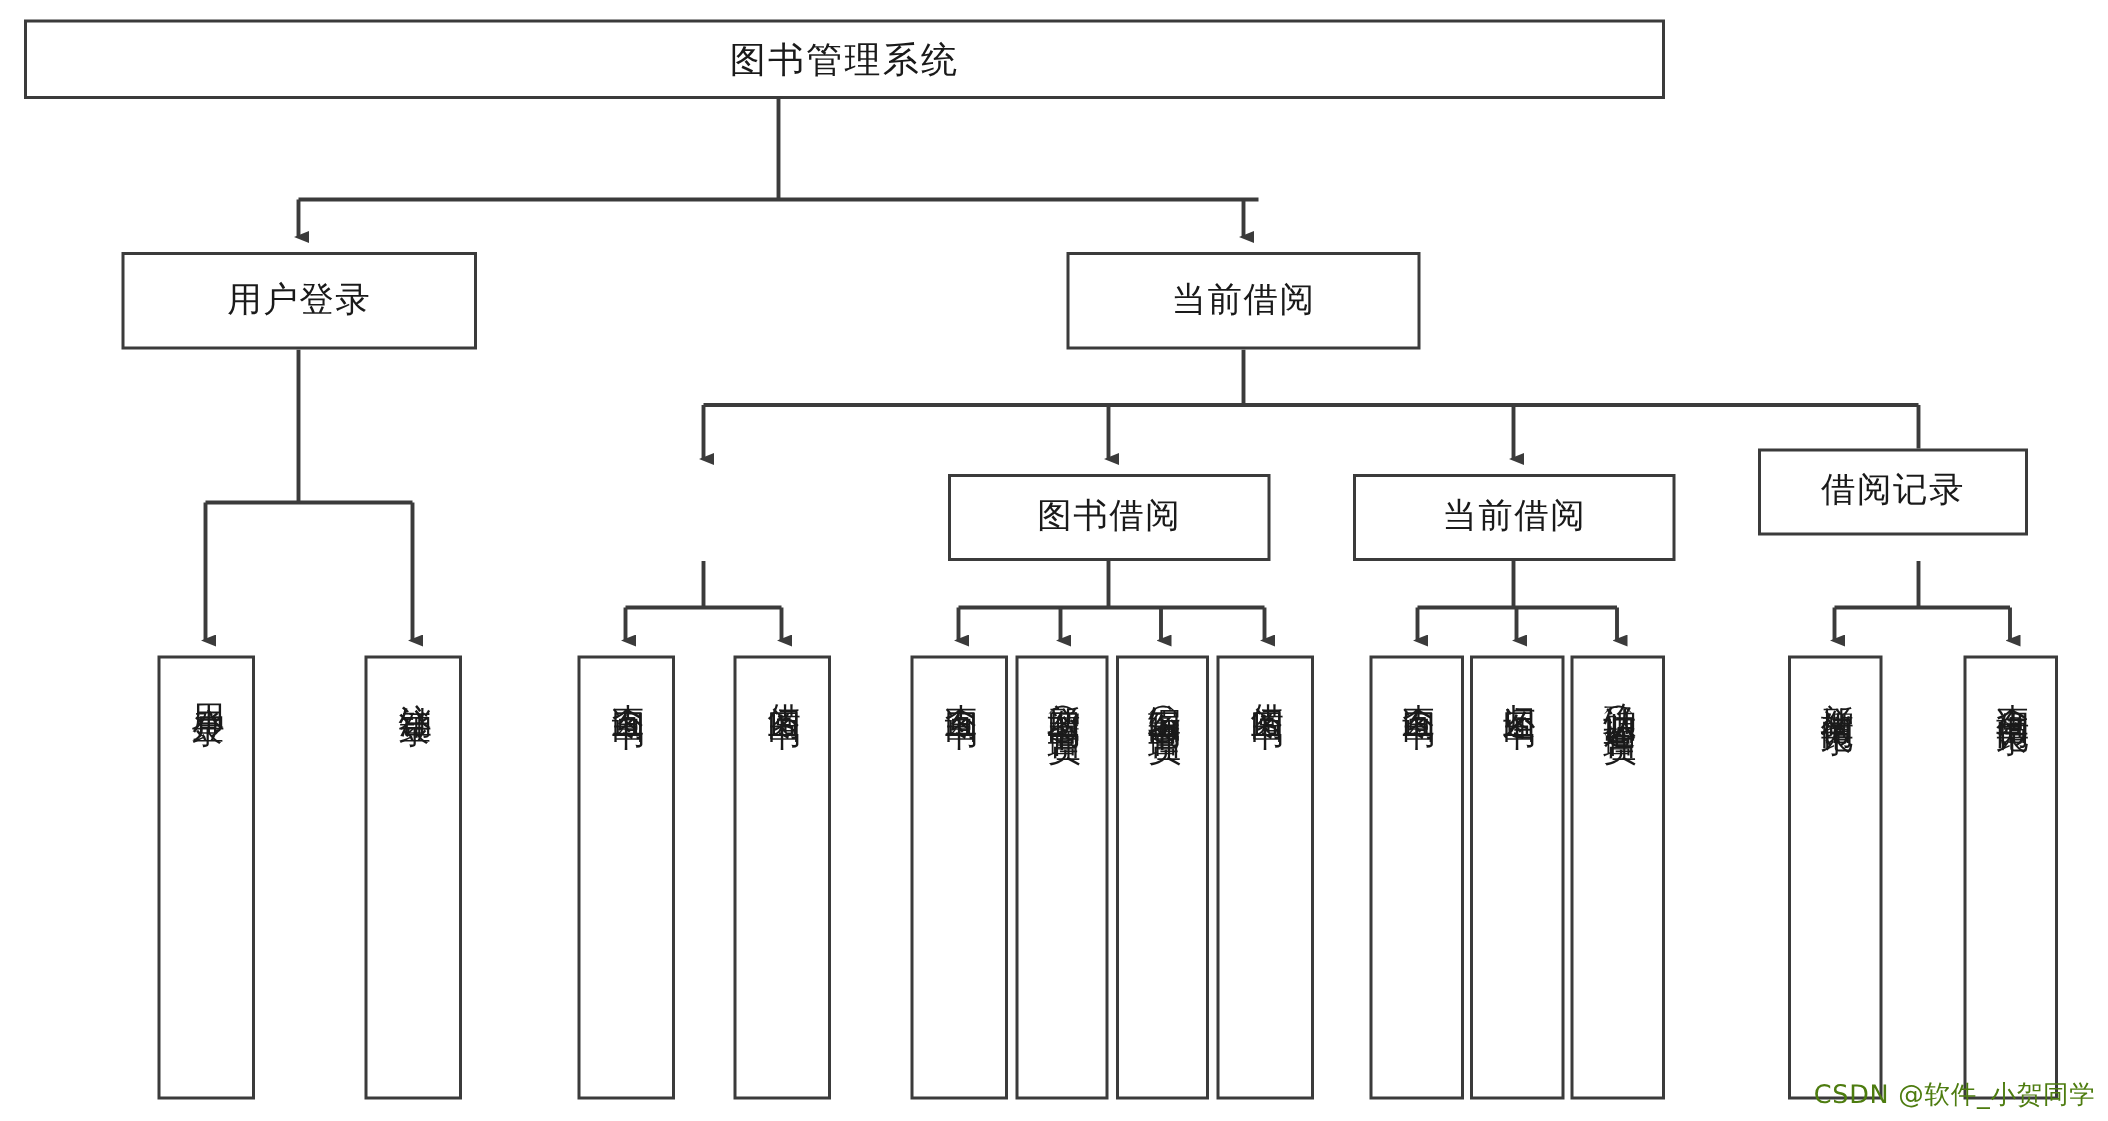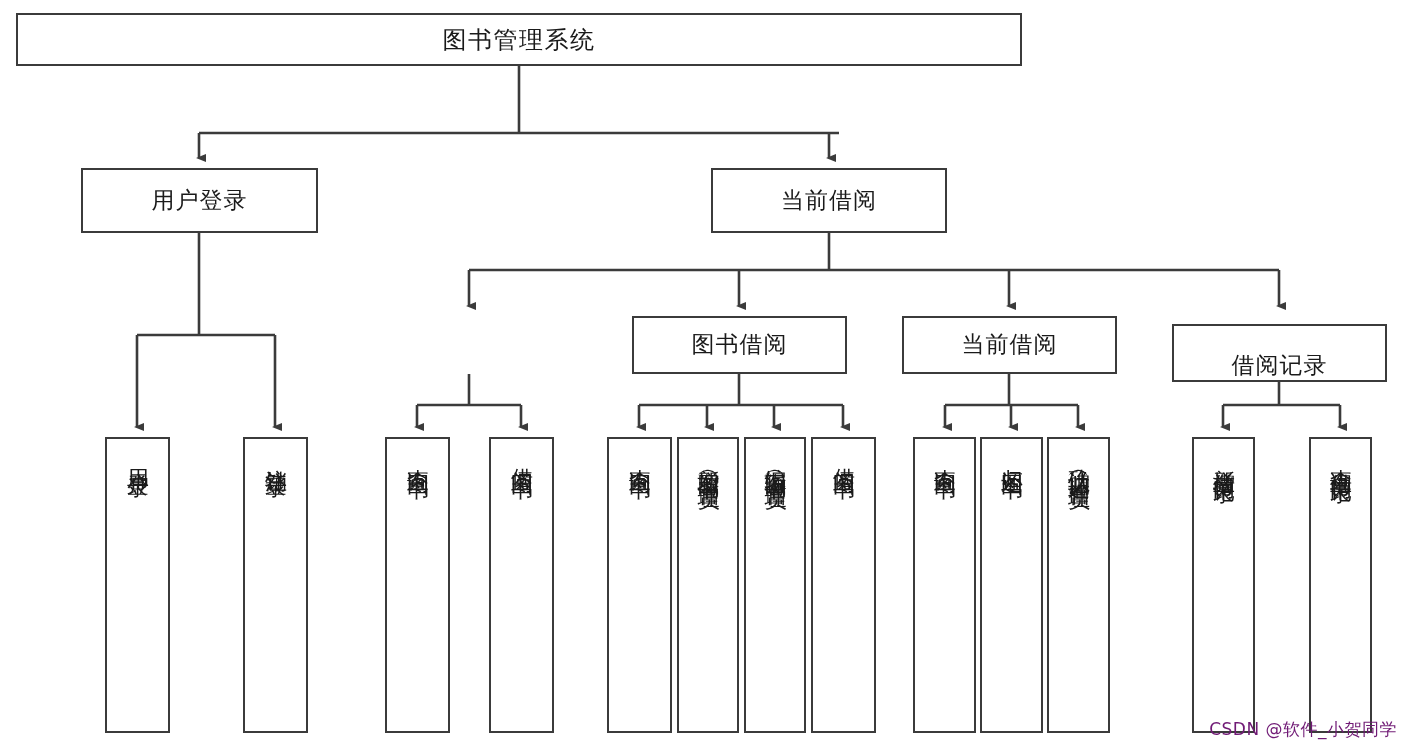--- a/index.html
+++ b/index.html
@@ -55,21 +55,21 @@
     line-height: 1.22;
     letter-spacing: 3px;
     white-space: nowrap;
     color: #1a1a1a;
   }
   .watermark {
     position: absolute;
     right: 8px;
     bottom: 6px;
     font-size: 17px;
-    color: #701a75;
+    color: #4d7c0f;
     letter-spacing: 0.5px;
     white-space: nowrap;
     margin-left: 32px;
   }
 </style>
 </head>
 <body>
 
 <div id="canvas">
 
@@ -116,38 +116,38 @@
       <path d="M1011,405 L1011,427" marker-end="url(#arrow)"></path>
       <path d="M1078,405 L1078,427" marker-end="url(#arrow)"></path>
 
       <path d="M1279,374 L1279,405"></path>
       <path d="M1223,405 L1340,405"></path>
       <path d="M1223,405 L1223,427" marker-end="url(#arrow)"></path>
       <path d="M1340,405 L1340,427" marker-end="url(#arrow)"></path>
     </g>
   </svg>
 
-  <div class="node node-title" style="left:16px; top:13px; width:1006px; height:53px;">
+  <div class="node node-title" style="left:16px; top:13px; width:1094px; height:53px;">
     <span>图书管理系统</span>
   </div>
 
   <div class="node node-h" style="left:81px; top:168px; width:237px; height:65px;">
     <span>用户登录</span>
   </div>
   <div class="node node-h" style="left:711px; top:168px; width:236px; height:65px;">
     <span>当前借阅</span>
   </div>
 
   <div class="node node-h" style="left:632px; top:316px; width:215px; height:58px;">
     <span>图书借阅</span>
   </div>
   <div class="node node-h" style="left:902px; top:316px; width:215px; height:58px;">
     <span>当前借阅</span>
   </div>
-  <div class="node node-h" style="left:1172px; top:324px; width:215px; height:58px;align-items:flex-end;">
+  <div class="node node-h" style="left:1172px; top:299px; width:180px; height:58px;">
     <span>借阅记录</span>
   </div>
 
   <div class="node node-v" style="left:105px; top:437px; width:65px; height:296px;">
     <span class="vtext">用户登录</span>
   </div>
   <div class="node node-v" style="left:243px; top:437px; width:65px; height:296px;">
     <span class="vtext">注销登录</span>
   </div>
 

